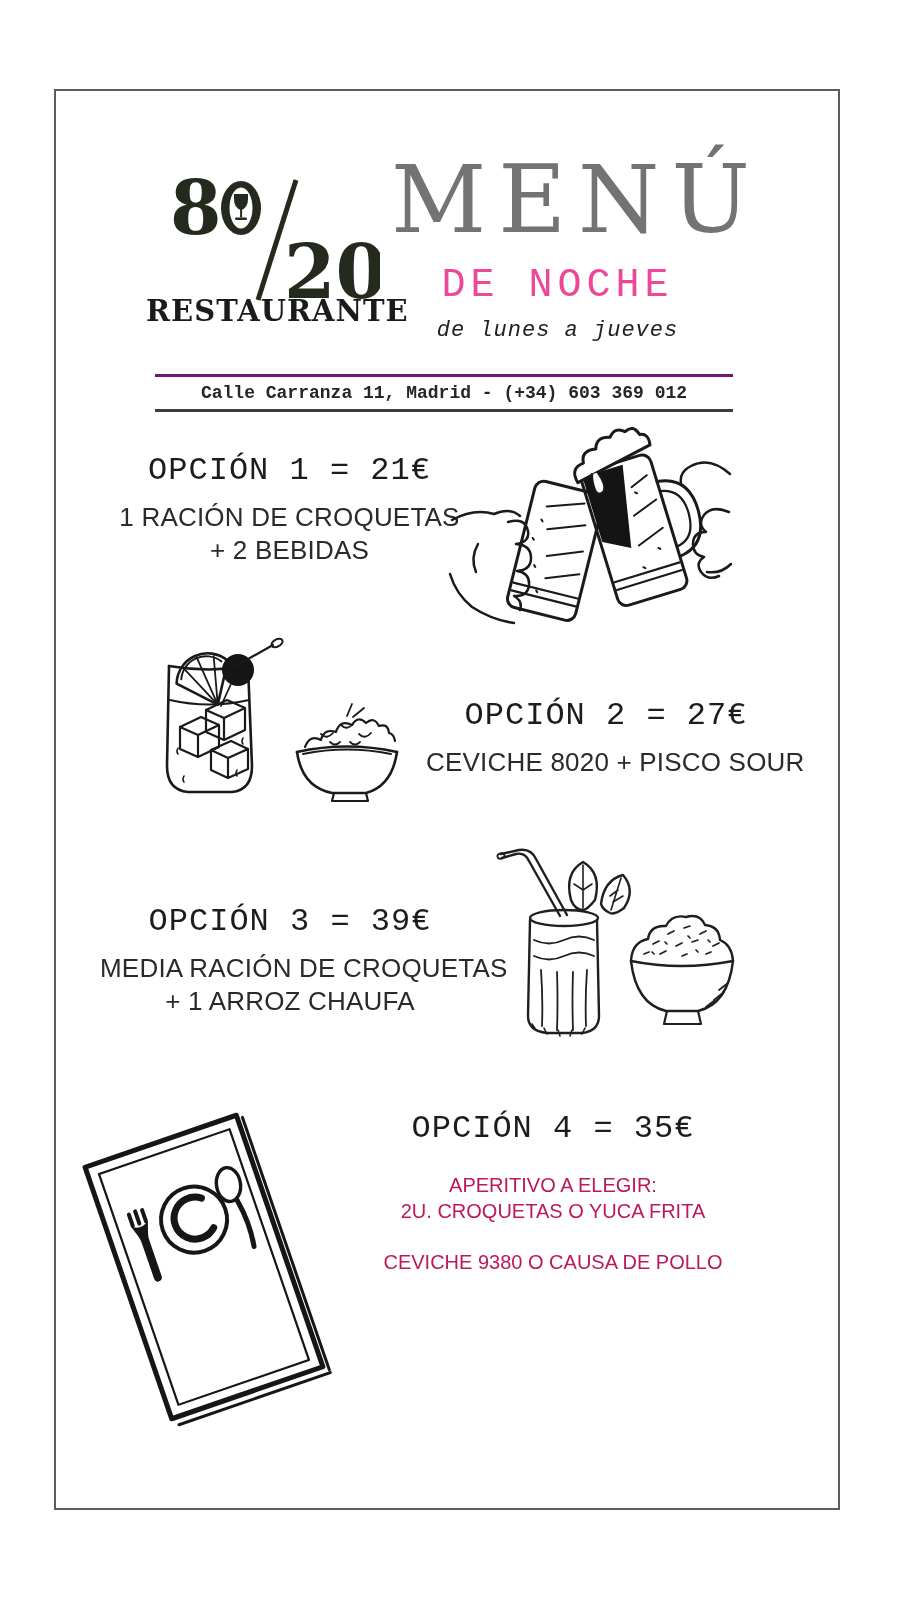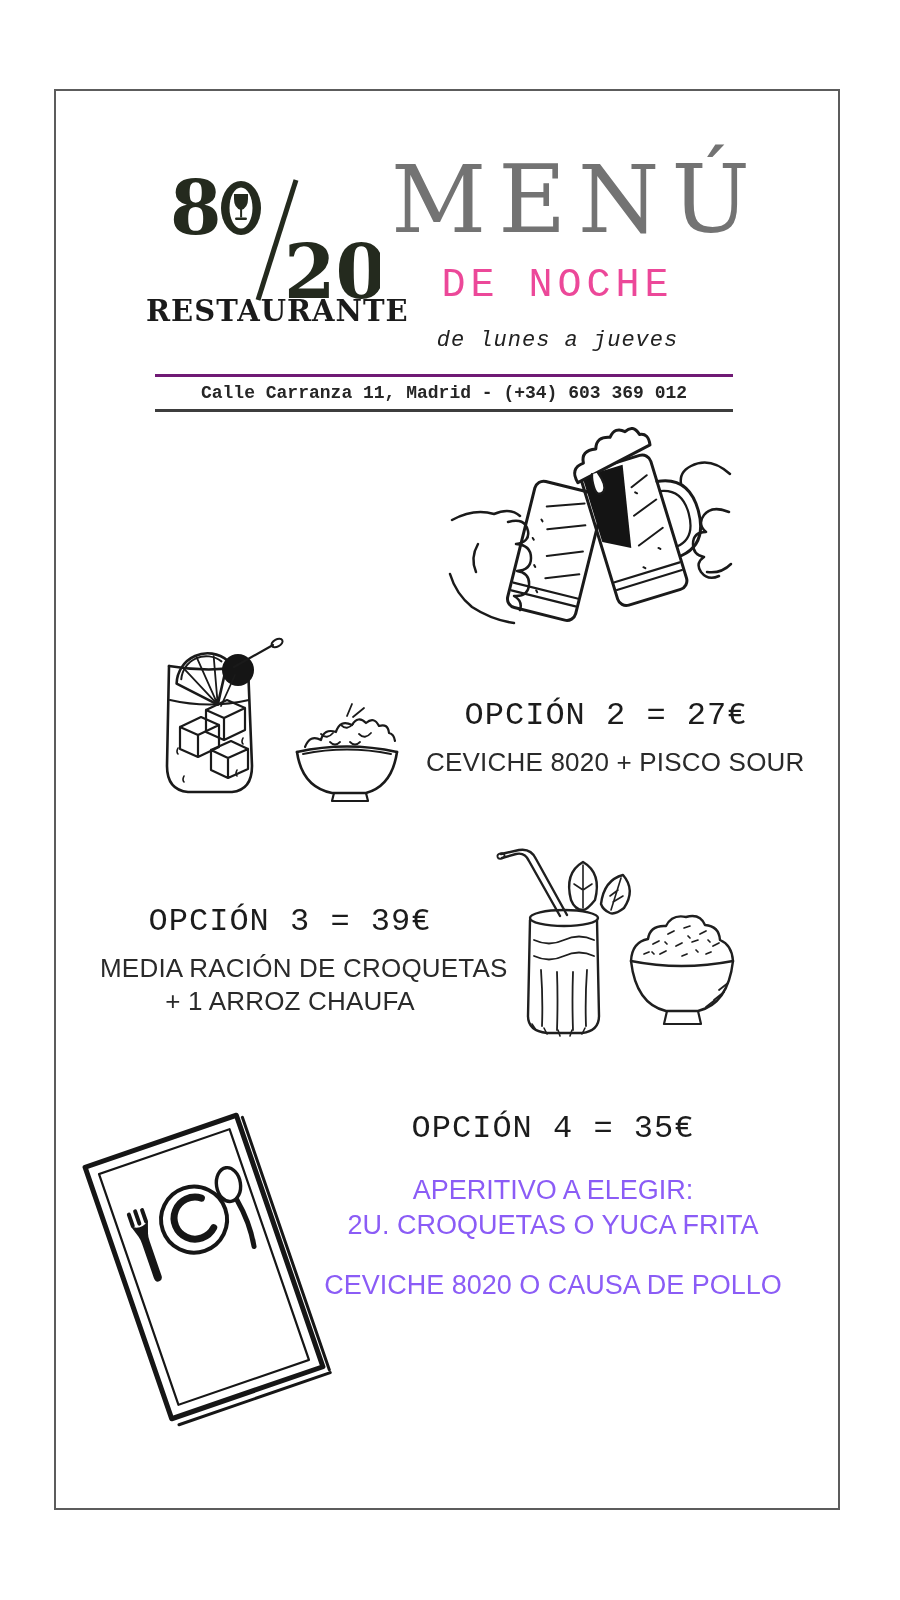--- a/index.html
+++ b/index.html
@@ -11,41 +11,41 @@
   
   .logo-svg{position:absolute;left:150px;top:168px;width:230px;height:140px;}
   .logo-sub{position:absolute;left:146px;top:294px;width:244px;text-align:center;
             font-family:"DejaVu Serif", serif;font-weight:bold;font-size:29px;
             letter-spacing:1px;color:#1b1b1b;}
   .title-block{position:absolute;left:375px;top:138px;width:365px;text-align:center;}
   .main-title{margin:16px;font-family:"DejaVu Serif", serif;font-weight:normal;
               font-size:93px;line-height:1;letter-spacing:12px;color:#737373;white-space:nowrap;}
   .sub-title{margin-top:14px;font-family:"Liberation Mono", monospace;
              font-size:40px;letter-spacing:5px;color:#ec4899;white-space:nowrap;}
-  .tagline{margin-top:20px;font-family:"Liberation Mono", monospace;font-style:italic;
+  .tagline{margin-top:10px;font-family:"Liberation Mono", monospace;font-style:italic;
            font-size:22px;letter-spacing:1px;color:#222;}
 
   
   .contact{position:absolute;left:155px;top:374px;width:578px;height:38px;
            border-top:3px solid #701a75;border-bottom:3px solid #3d3d3d;box-sizing:border-box;
            display:flex;align-items:center;justify-content:center;
            font-family:"Liberation Mono", monospace;font-weight:bold;font-size:18px;
            letter-spacing:0px;color:#262626;white-space:nowrap;}
 
   
   .opt{position:absolute;text-align:center;}
   .opt-title{font-family:"Liberation Mono", monospace;font-size:32px;letter-spacing:1px;
              color:#1c1c1c;white-space:nowrap;}
   .opt-desc{margin-top:12px;font-size:26px;line-height:1.26;color:#2a2a2a;letter-spacing:0.2px;}
   .opt-desc div{white-space:nowrap;}
   .opt1{left:117px;top:452px;width:345px;}
   .opt2{left:426px;top:697px;width:360px;}
   .opt3{left:100px;top:903px;width:380px;}
   .opt4{left:253px;top:1110px;width:600px;}
-  .opt4 .group{margin-top:26px;font-size:27px;line-height:1.28;color:#8b5cf6;}
+  .opt4 .group{margin-top:26px;font-size:20px;line-height:1.28;color:#be185d;}
   .opt4 .group div{white-space:nowrap;}
 
   
   .illu{position:absolute;}
   .illu-beer{left:448px;top:424px;width:285px;height:205px;}
   .illu-cocktail{left:85px;top:630px;width:325px;height:178px;}
   .illu-glassrice{left:468px;top:828px;width:285px;height:212px;}
   .illu-card{left:68px;top:1085px;width:270px;height:365px;}
 </style>
 </head>
@@ -74,20 +74,25 @@
     <h1 class="main-title">MENÚ</h1>
     <div class="sub-title">DE NOCHE</div>
     <div class="tagline">de lunes a jueves</div>
   </div>
 
   <div class="contact">
     <span>Calle Carranza 11, Madrid - (+34) 603 369 012</span>
   </div>
 
   <div class="opt opt1">
+    <div class="opt-title">OPCIÓN 1 = 21€</div>
+    <div class="opt-desc">
+      <div>1 RACIÓN DE CROQUETAS</div>
+      <div>+ 2 BEBIDAS</div>
+    </div>
   </div>
   <svg class="illu illu-beer" viewBox="0 0 285 205">
     <g fill="none" stroke="#1a1a1a" stroke-width="3" stroke-linecap="round" stroke-linejoin="round">
       <path d="M4,96 Q26,84 46,90 Q62,83 72,92" stroke-width="2.5"></path>
       <path d="M2,150 Q8,170 24,183 Q44,196 66,199" stroke-width="2.5"></path>
       <path d="M60,98 q17,-5 20,9 q2,11 -12,13 q15,1 15,14 q0,12 -14,13 q13,2 12,14 q-1,12 -15,11 q9,5 6,14" stroke-width="2.5"></path>
       <path d="M30,120 q-8,14 -2,28" stroke-width="2.5"></path>
       <g transform="rotate(14 108 128)">
         <rect x="72" y="62" width="70" height="130" rx="9"></rect>
         <line x1="74" y1="168" x2="140" y2="168" stroke-width="2.2"></line>
@@ -207,16 +212,16 @@
       </g>
     </g>
   </svg>
   <div class="opt opt4">
     <div class="opt-title">OPCIÓN 4 = 35€</div>
     <div class="group">
       <div>APERITIVO A ELEGIR:</div>
       <div>2U. CROQUETAS O YUCA FRITA</div>
     </div>
     <div class="group">
-      <div>CEVICHE 8020 O CAUSA DE POLLO</div>
+      <div>CEVICHE 9380 O CAUSA DE POLLO</div>
     </div>
   </div>
 </div>
 
 </body></html>

